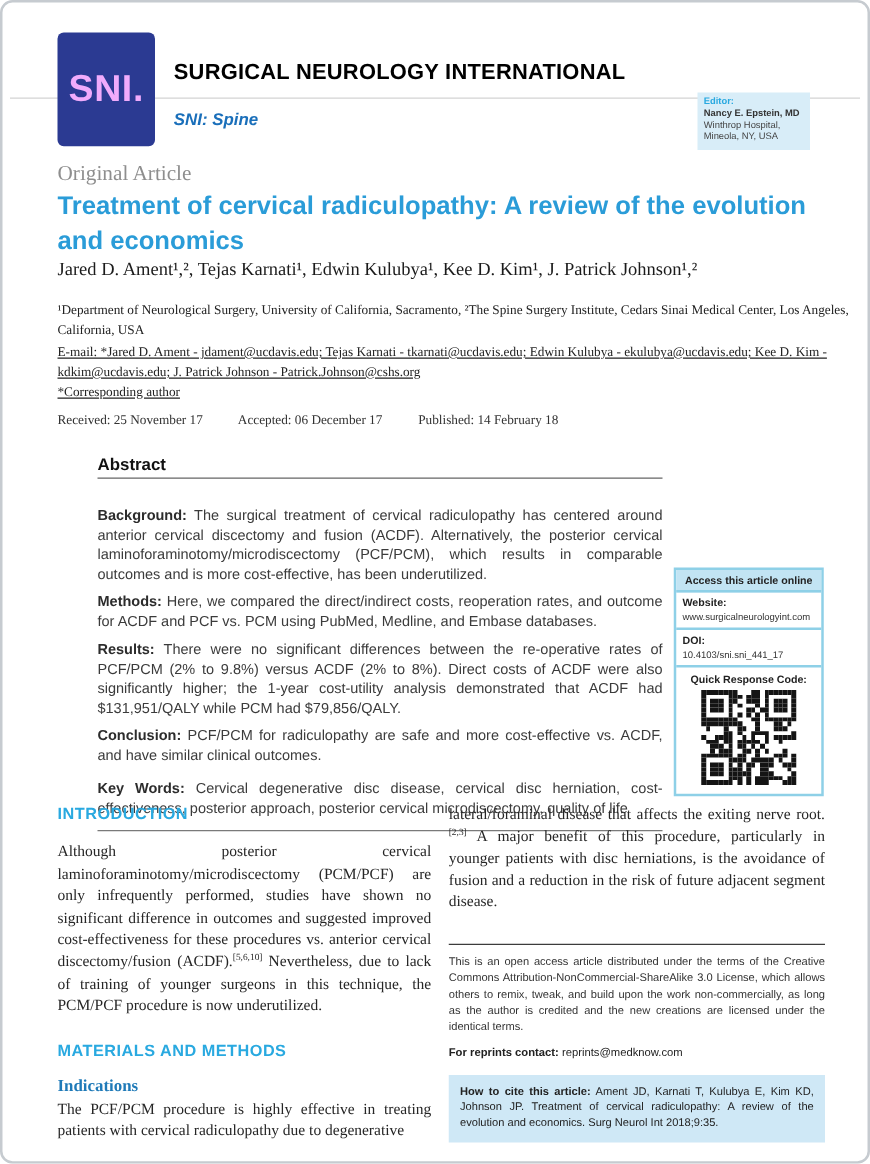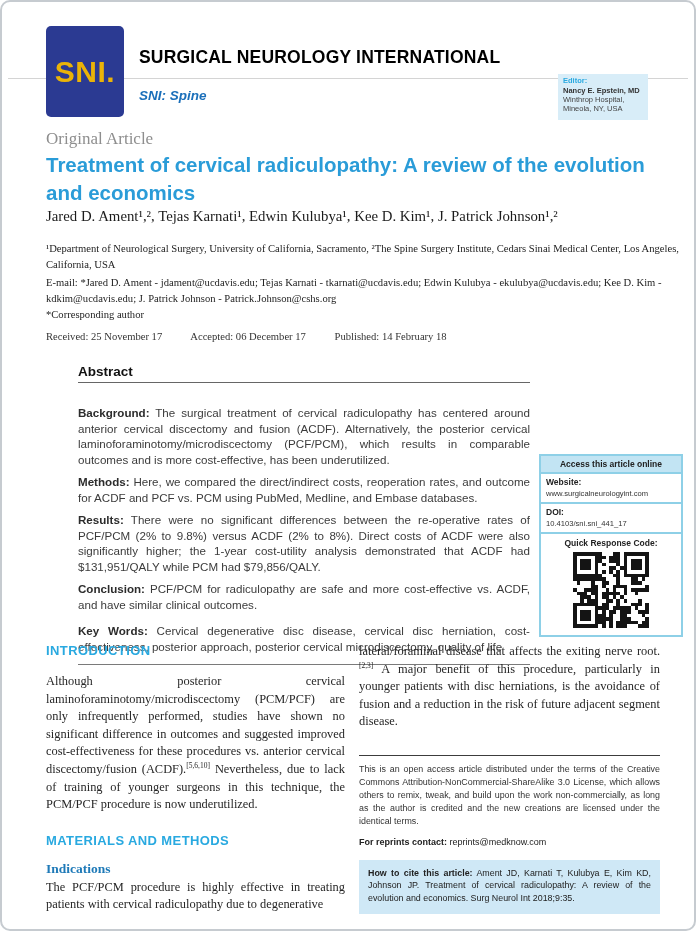--- a/index.html
+++ b/index.html
@@ -5,55 +5,55 @@
   html,body{margin:0;padding:0;background:#fff;}
   .page{position:relative;width:696px;height:931px;background:#fff;border:2px solid #c6cbd0;
         border-radius:10px;box-sizing:border-box;overflow:hidden;
         font-family:"Liberation Sans", sans-serif;color:#222;}
   .abs{position:absolute;}
 
   
   .rule-top{position:absolute;left:6px;right:6px;top:76px;height:1px;background:#d4d4d4;z-index:1;}
   .logo{left:44px;top:24px;width:78px;height:91px;background:#2b3a92;border-radius:5px;
         display:flex;align-items:center;justify-content:center;z-index:2;}
-  .logo span{color:#eab308;font-weight:bold;font-size:30px;letter-spacing:.5px;}
+  .logo span{color:#f0abfc;font-weight:bold;font-size:30px;letter-spacing:.5px;}
   .journal-name{left:137px;top:45px;font-size:17.5px;font-weight:bold;color:#000000;letter-spacing:.2px;}
   .sni-spine{left:137px;top:86px;font-size:13.5px;font-weight:bold;font-style:italic;color:#1a6fba;}
   .oa-box{left:458px;top:72px;width:96px;height:46px;background:#cfe9f6;text-align:center;
           z-index:2;padding:2px 0;box-sizing:border-box;}
   .oa-title{font-size:12px;font-weight:bold;color:#29a9e0;letter-spacing:.3px;margin-top:2px;}
   .oa-small{font-size:6.4px;color:#29a9e0;margin-top:3px;line-height:1.35;}
   .oa-small2{font-size:6.4px;color:#29a9e0;line-height:1.35;}
   .editor-box{left:556px;top:72px;width:90px;height:46px;background:#d8edf8;z-index:2;
               padding:2px 5px;box-sizing:border-box;}
   .editor-label{font-size:7.5px;font-weight:bold;color:#29a9e0;}
   .editor-name{font-size:7.5px;font-weight:bold;color:#333;margin-top:1px;}
   .editor-affil{font-size:7.5px;color:#444;line-height:1.25;}
 
   
   .orig-article{left:44px;top:127px;font-family:"Liberation Serif",serif;font-size:17px;color:#8e8e8e;}
   .title{left:44px;top:149px;width:640px;font-size:20.5px;font-weight:bold;color:#2a9cd8;line-height:1.38;}
   .authors{left:44px;top:206px;width:640px;font-family:"Liberation Serif",serif;font-size:14.8px;color:#1b1b1b;}
   .affiliations{left:44px;top:239px;width:642px;font-family:"Liberation Serif",serif;
                 font-size:10.6px;color:#222;line-height:1.5;}
   .email-block{left:44px;top:273px;width:628px;font-family:"Liberation Serif",serif;
-               font-size:10.6px;color:#222;line-height:1.5;}
+               font-size:10.6px;color:#222;line-height:1.5;text-decoration:underline;}
   .dates{left:44px;top:329px;font-family:"Liberation Serif",serif;font-size:10.6px;color:#333;}
   .dates span{margin-right:26px;}
 
   
   .abstract{left:76px;top:362px;width:452px;padding-bottom:10px;border-bottom:1.5px solid #7a7a7a;}
   .abstract h1{font-size:13.5px;font-weight:bold;color:#111;margin:0 0 22px;
                padding-bottom:3px;border-bottom:1.5px solid #666;}
   .abstract p{font-size:11.6px;line-height:1.34;text-align:justify;color:#3b3b3b;margin:0 0 7px;}
   .abstract p.keywords{margin-top:11px;margin-bottom:0;}
   .abstract b{color:#2c2c2c;}
 
   
-  .access-box{left:537px;top:452px;width:144px;border:2px solid #8ed0e7;background:#fff;box-sizing:border-box;}
+  .access-box{left:537px;top:452px;width:120px;border:2px solid #8ed0e7;background:#fff;box-sizing:border-box;}
   .access-head{background:#c2e4f3;font-size:8.5px;font-weight:bold;text-align:center;color:#222;
                padding:3px 2px;border-bottom:2px solid #8ed0e7;}
   .access-sec{padding:3px 5px 4px;border-bottom:2px solid #8ed0e7;}
   .access-label{font-size:8.5px;font-weight:bold;color:#222;}
   .access-value{font-size:7.6px;color:#333;margin-top:2px;}
   .qr-sec{text-align:center;padding:4px 2px 7px;}
   .qr{width:76px;height:76px;margin:4px auto 0;display:grid;
       grid-template-columns:repeat(21,1fr);grid-auto-rows:1fr;background:#fff;}
   .qr i{display:block;}
   .qr i.b{background:#141414;}

